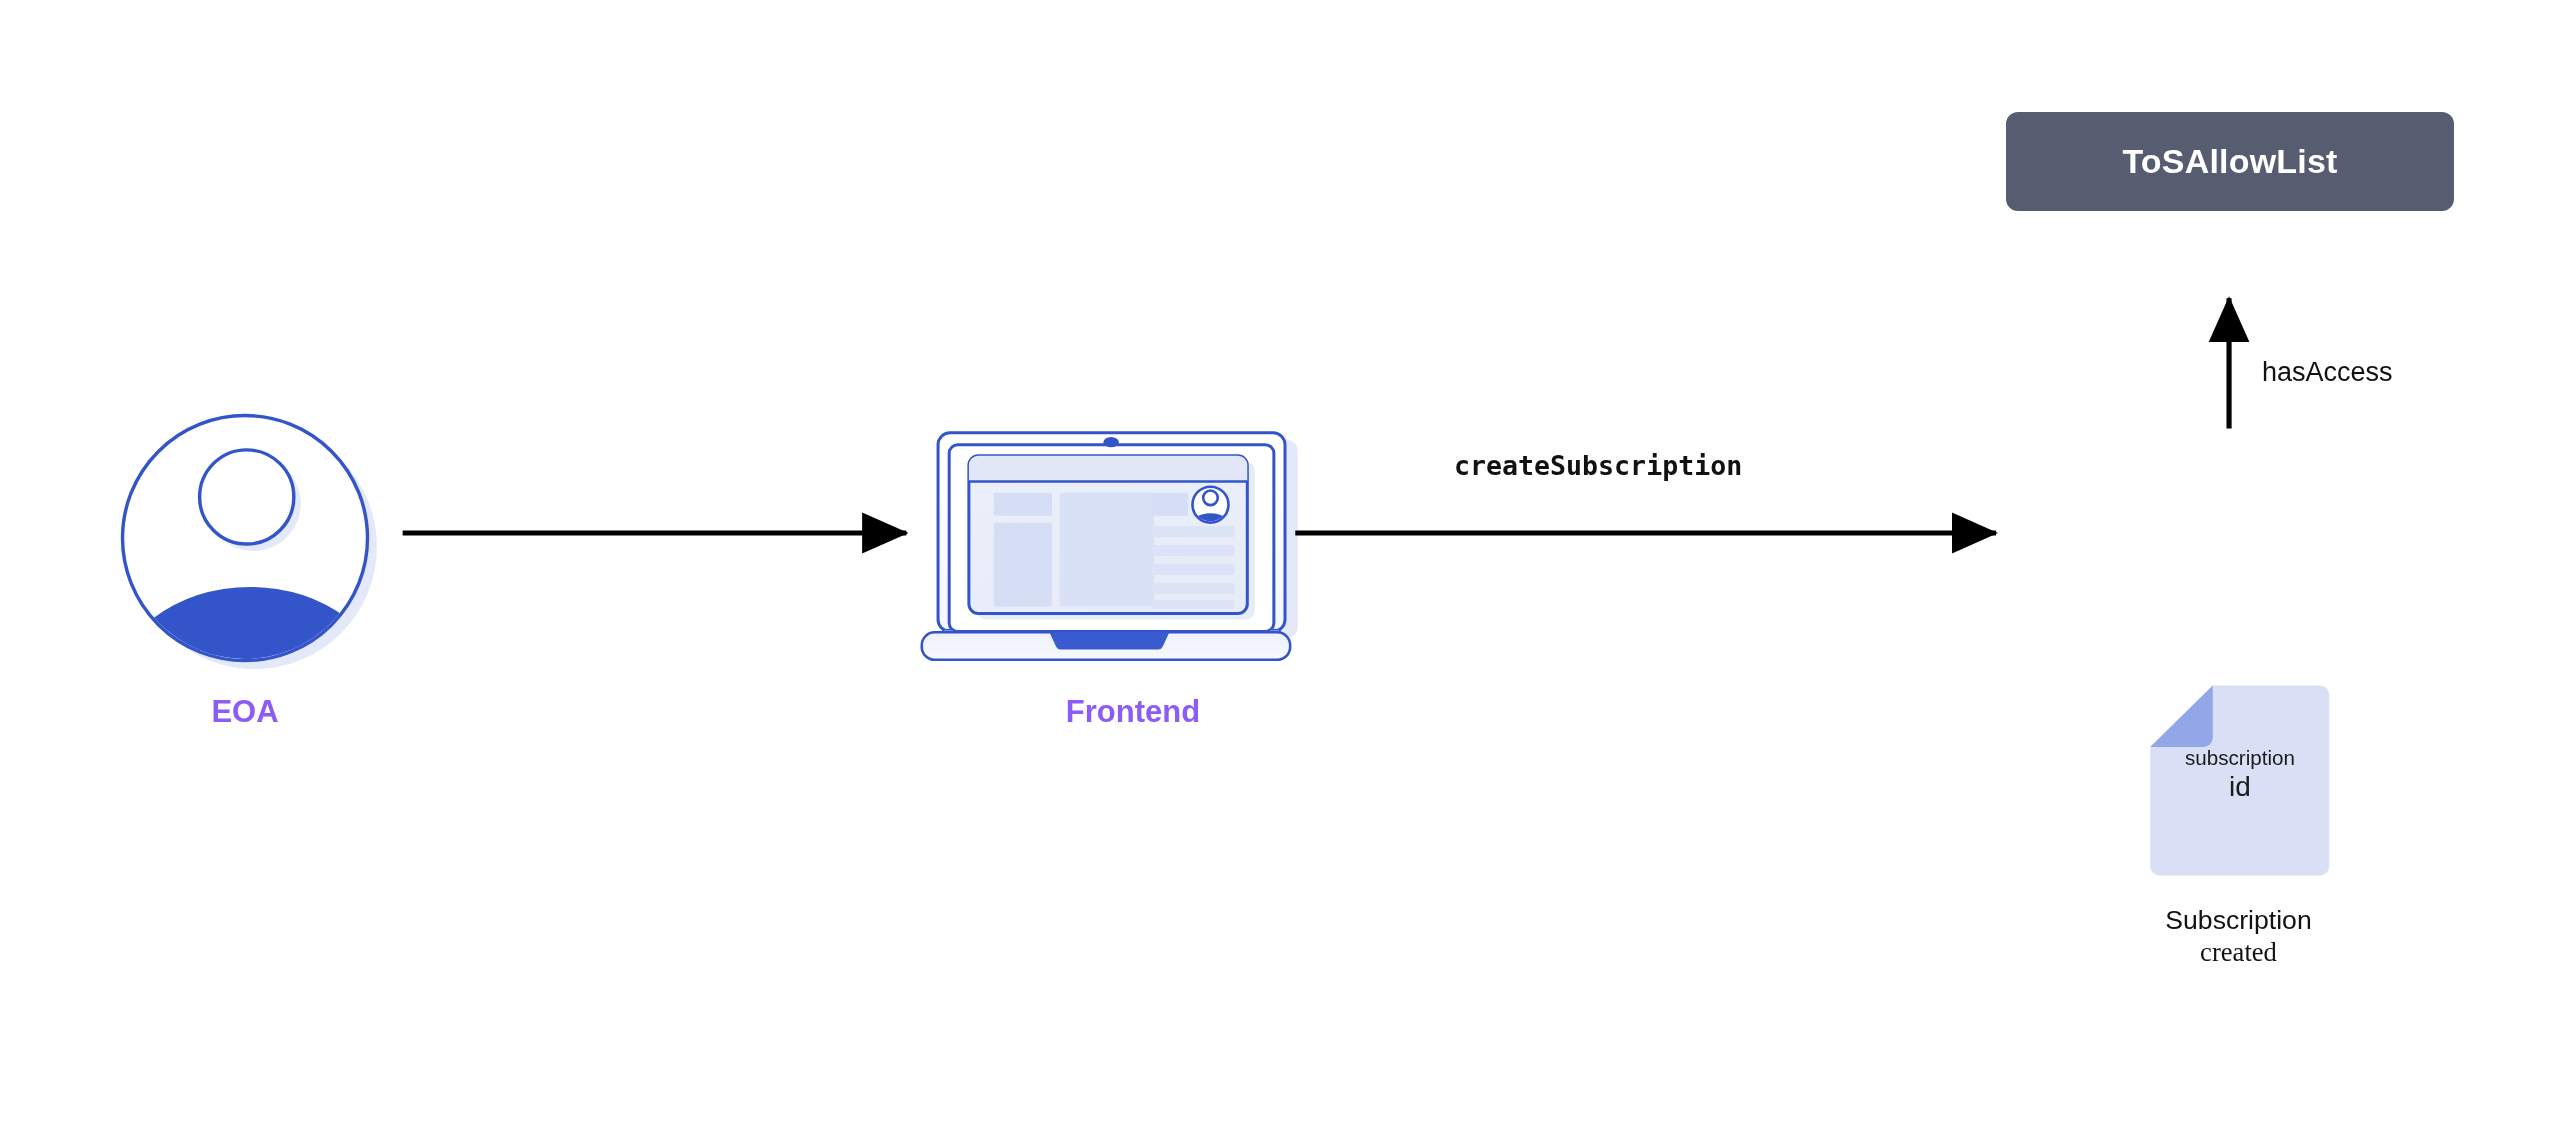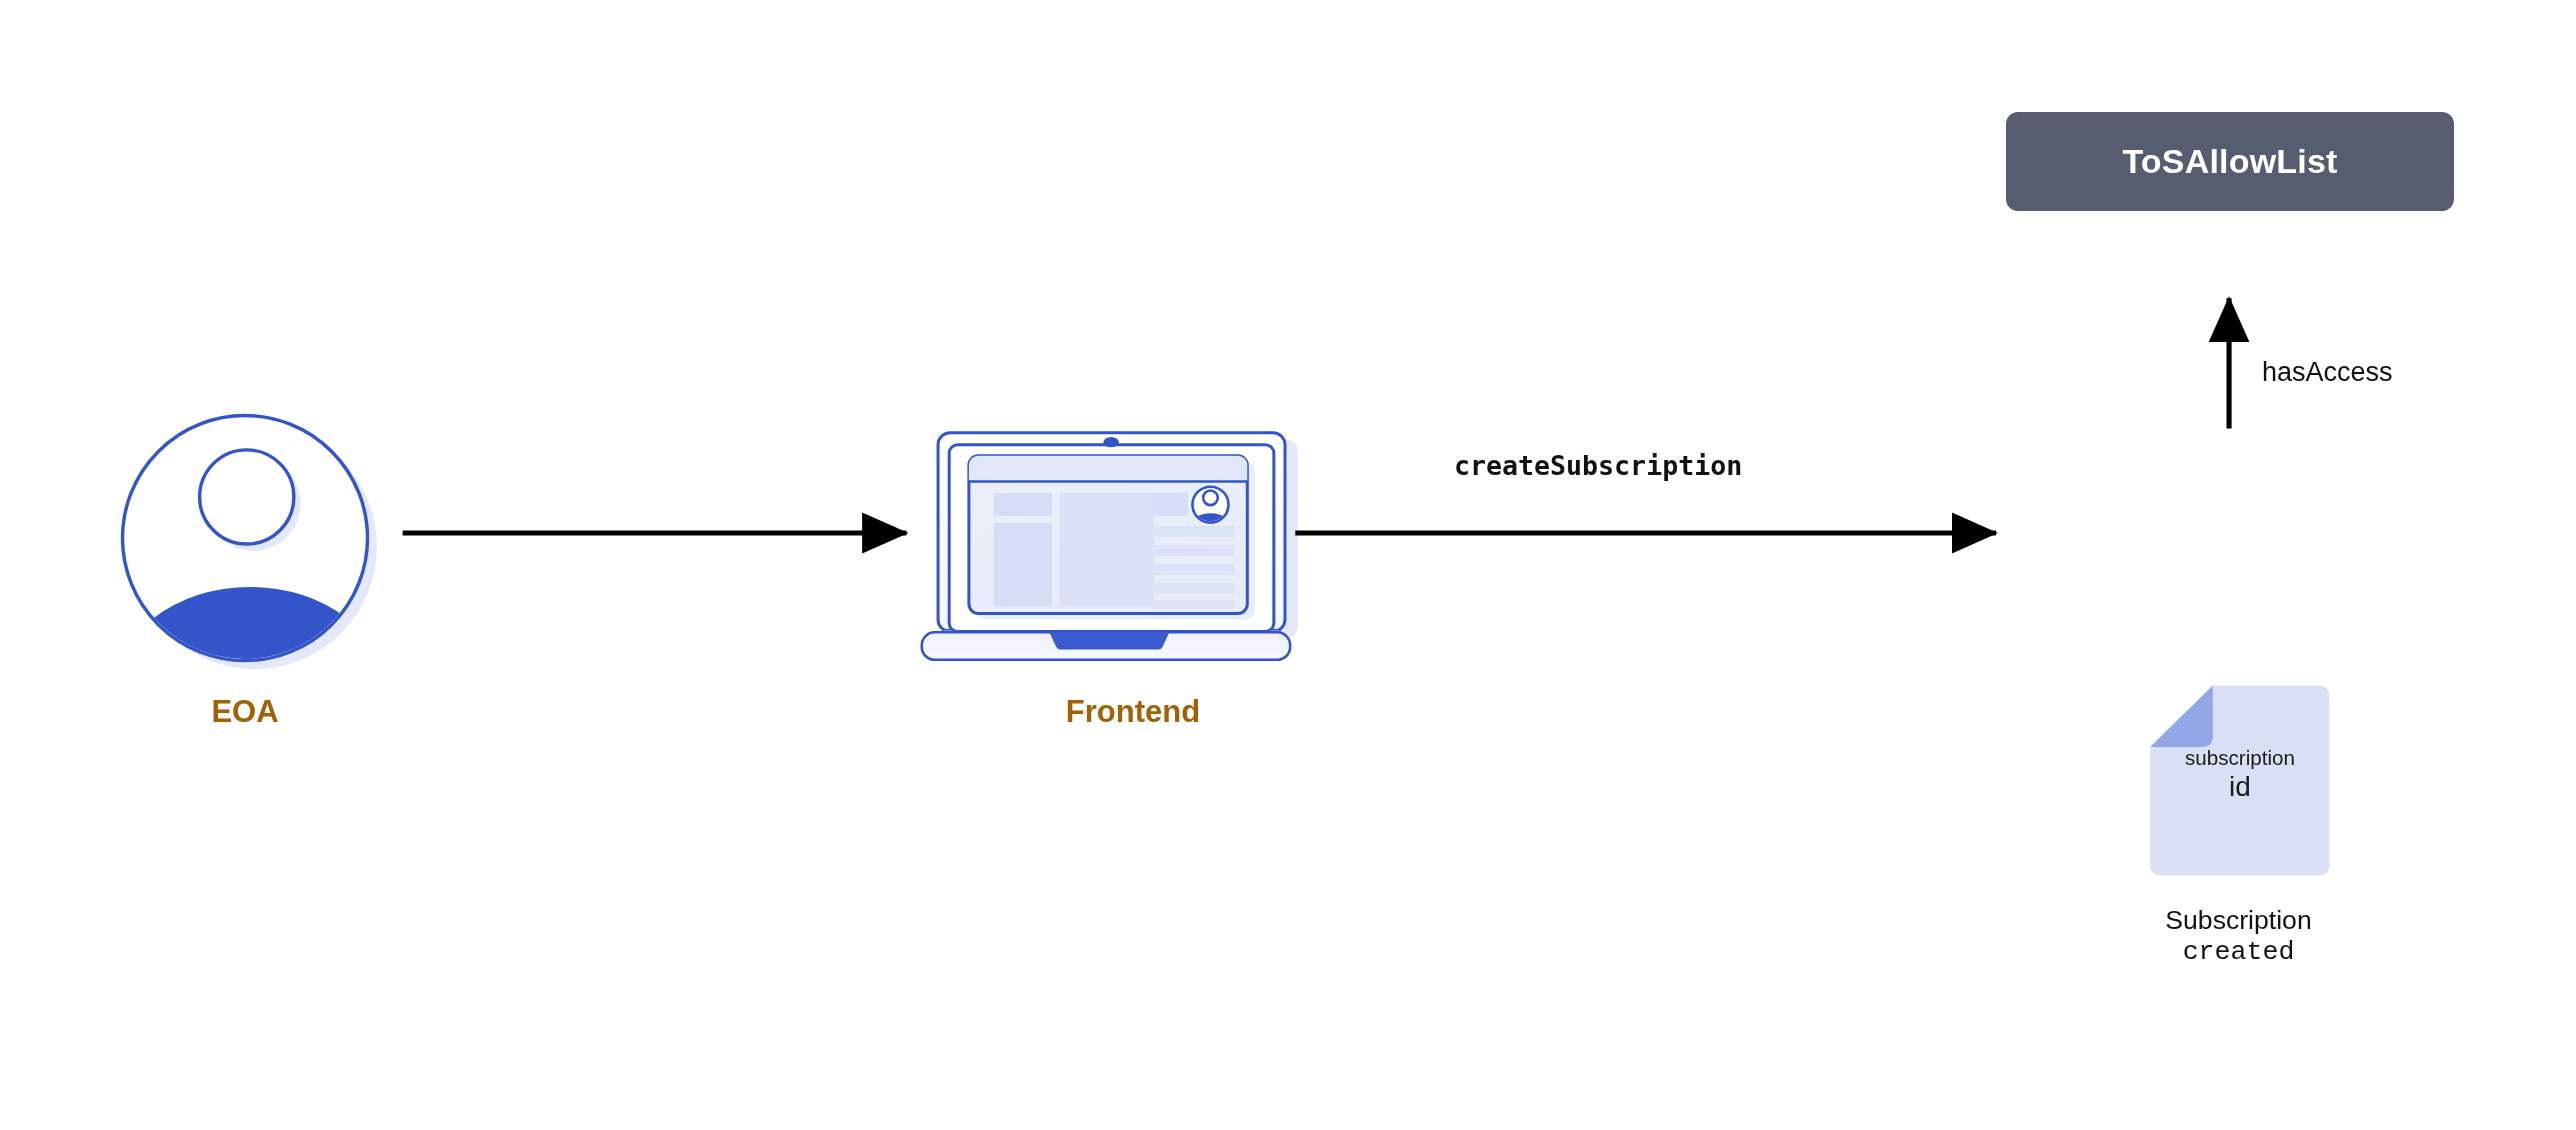--- a/index.html
+++ b/index.html
@@ -36,21 +36,21 @@
     font-weight: bold;
     font-size: 34px;
     letter-spacing: 0.2px;
     font-family: "Liberation Sans", sans-serif;
     white-space: nowrap;
   }
 
   
   .caption {
     position: absolute;
-    color: #a16207;
+    color: #8b5cf6;
     font-weight: bold;
     font-size: 31px;
     text-align: center;
     font-family: "Liberation Sans", sans-serif;
     white-space: nowrap;
   }
 
   
   .edge-label-mono {
     position: absolute;
@@ -195,17 +195,17 @@
 
   <div class="caption" style="left:1030px; top:694px; width:206px;">Frontend</div>
 
   <div style="position:absolute; left:2149px; top:745px; width:182px; text-align:center;">
     <div style="color:#1b1b1b; font-size:20.6px; line-height:1.22; font-family:'Liberation Sans', sans-serif;">subscription</div>
     <div style="color:#1b1b1b; font-size:28px; line-height:1.22; font-family:Liberation Sans, sans-serif;">id</div>
   </div>
 
   <div style="position:absolute; left:2093px; top:905px; width:291px; text-align:center;">
     <div style="color:#121212; font-size:26.6px; line-height:1.2; font-family:'Liberation Sans', sans-serif;">Subscription</div>
-    <div style="color:#121212; font-size:26.6px; line-height:1.2; font-family:Liberation Mono, monospace;">created</div>
+    <div style="color:#121212; font-size:26.6px; line-height:1.2; font-family:Liberation Serif, serif;">created</div>
   </div>
 
 </div>
 
 
 </body></html>

